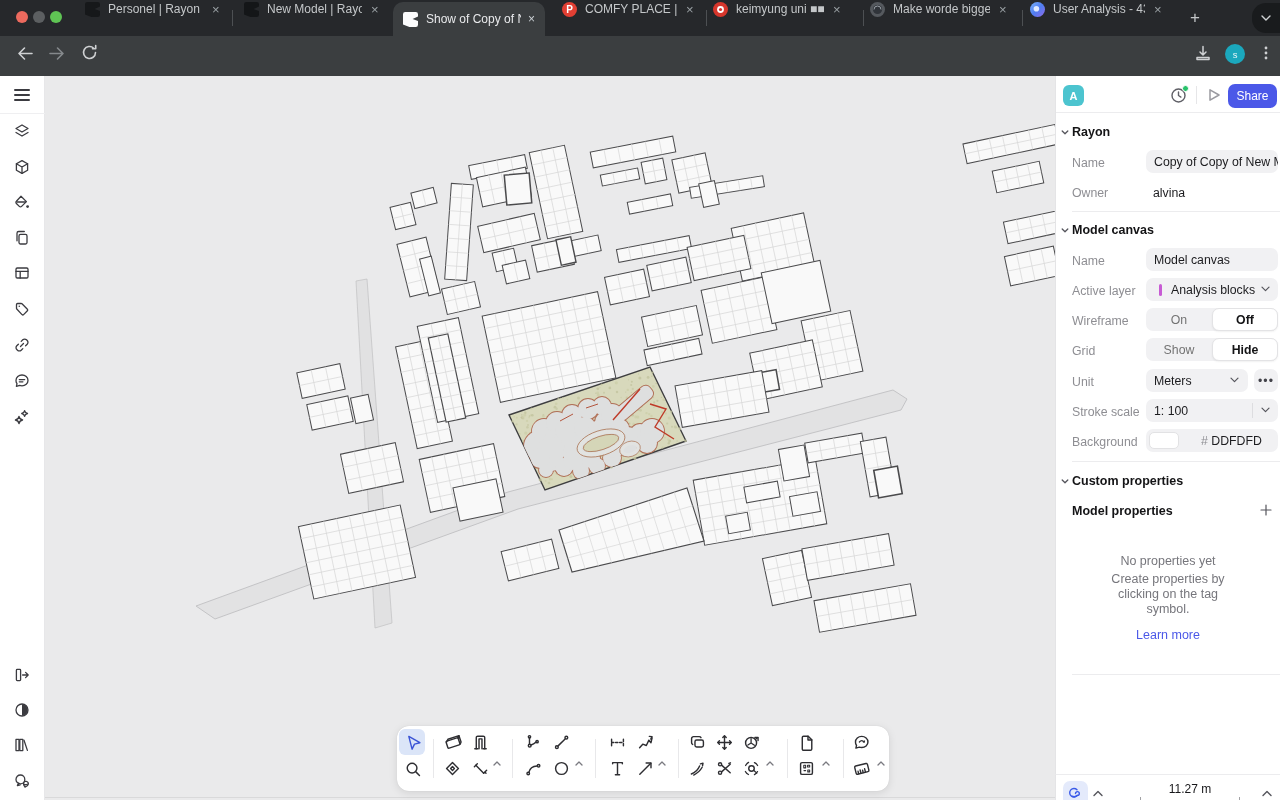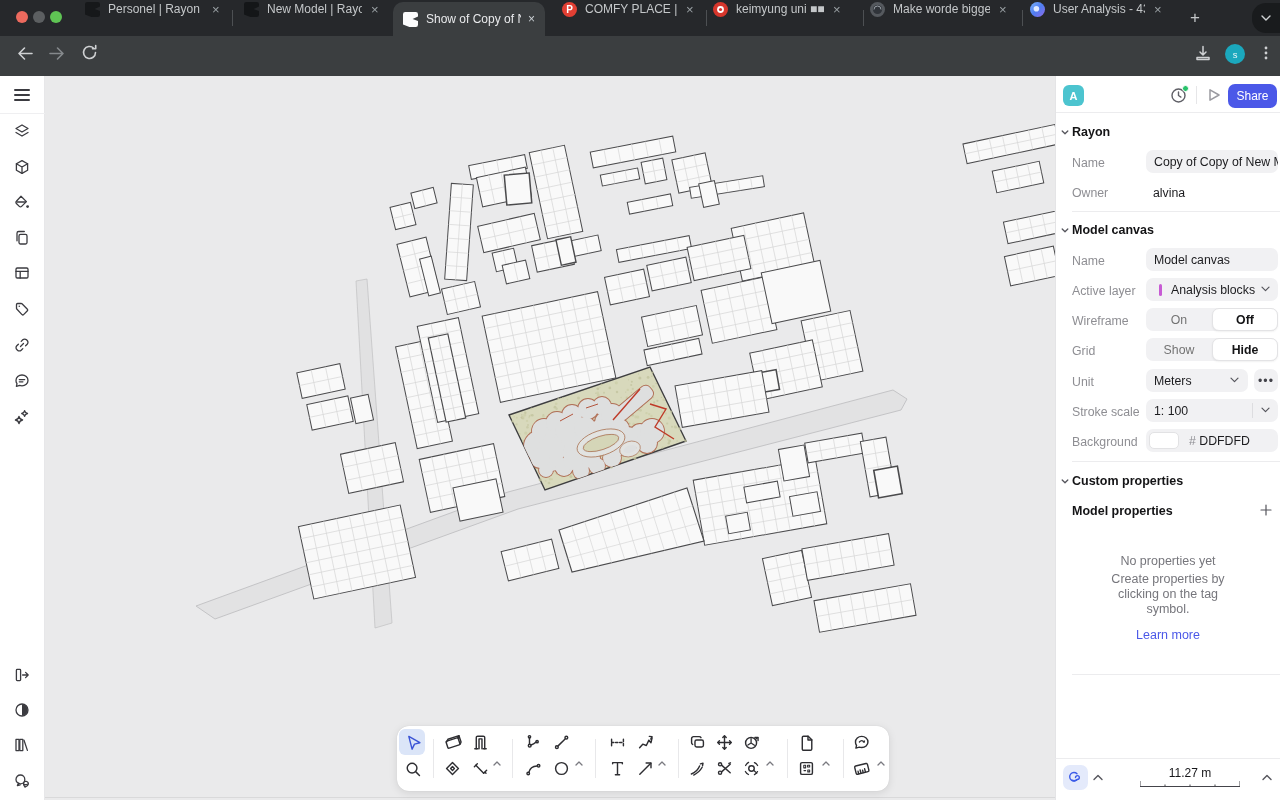--- a/index.html
+++ b/index.html
@@ -37,21 +37,21 @@
 .chev{position:absolute;left:5px;width:8px;height:8px}
 .lbl{position:absolute;left:16px;color:#8e8e93;font-size:12.3px}
 .pill{position:absolute;left:90px;right:2px;height:23px;background:#f1f1f3;border-radius:7px;display:flex;align-items:center;font-size:12.3px;color:#1c1c1f}
 .pill .txt{margin-left:8px;white-space:nowrap;overflow:hidden}
 .seg{position:absolute;left:90px;right:2px;height:23px;background:#f1f1f3;border-radius:7px;font-size:12.3px}
 .seg .on{position:absolute;left:0;width:50%;height:100%;display:flex;align-items:center;justify-content:center;color:#737373}
 .seg .off{position:absolute;right:0;width:50%;height:100%;background:#fff;border:1px solid #e3e3e5;border-radius:7px;display:flex;align-items:center;justify-content:center;font-weight:bold;color:#141416;box-shadow:0 1px 2px rgba(0,0,0,.06)}
 .gray{color:#76767c}
 .bluelink{color:#4b58e8}
 .pdiv{position:absolute;left:16px;right:0;height:1px;background:#ececee}
-.bbar{position:absolute;right:0;bottom:0;width:225px;height:42px;background:#fff;border-top:1px solid #ececee;border-left:1px solid #e4e4e6}
+.bbar{position:absolute;right:0;bottom:0;width:225px;height:26px;background:#fff;border-top:1px solid #ececee;border-left:1px solid #e4e4e6}
 .chip{position:absolute;left:7px;top:6px;width:25px;height:25px;border-radius:7px;background:#e4eafb;display:flex;align-items:center;justify-content:center}
 
 .ftool{position:absolute;left:397px;top:650px;width:492px;height:65px;background:#fff;border-radius:12px;box-shadow:0 2px 8px rgba(0,0,0,.10),0 0 1px rgba(0,0,0,.14)}
 .tli{position:absolute;width:26px;height:26px;display:flex;align-items:center;justify-content:center;border-radius:6px}
 .tli.sel{background:#dbe5f8}
 .tsep{position:absolute;top:13px;width:1px;height:39px;background:#e8e8ea}
 .tchev{position:absolute}
 </style></head>
 <body>
 <div class="browser">
@@ -932,21 +932,21 @@
    <div class="pill" style="top:323px">
           <span class="txt">1: 100</span>
      <span style="position:absolute;right:25px;top:4px;width:1px;height:15px;background:#dddde0"></span>
      <svg style="position:absolute;right:8px;top:8px" width="9" height="6" viewBox="0 0 9 6" fill="none" stroke="#55555c" stroke-width="1.2" stroke-linecap="round" stroke-linejoin="round">
             <path d="m1 1.2 3.5 3.5L8 1.2"></path>
           </svg>
         </div>
    <div class="lbl" style="top:359px">Background</div>
    <div class="pill" style="top:353px">
           <span style="margin-left:3px;width:30px;height:17px;background:#fff;border:1px solid #e2e2e4;border-radius:5px"></span>
-          <span class="txt" style="margin-left:10px"><span style="color:#8e8e93"># </span>DDFDFD</span>
+          <span class="txt" style="margin-left:22px"><span style="color:#8e8e93"># </span>DDFDFD</span>
         </div>
    <div class="pdiv" style="top:385px"></div>
    <svg class="chev" style="top:401px" width="8" height="8" viewBox="0 0 8 8" fill="none" stroke="#55555c" stroke-width="1.3" stroke-linecap="round" stroke-linejoin="round">
           <path d="M1.2 3 4 5.8 6.8 3"></path>
         </svg>
    <div class="sect" style="top:398px">Custom properties</div>
    <div class="sect" style="top:428px">Model properties</div>
    <svg style="position:absolute;right:8px;top:428px" width="12" height="12" viewBox="0 0 12 12" stroke="#55555c" stroke-width="1.2" stroke-linecap="round">
           <path d="M6 1v10M1 6h10"></path>
         </svg>

